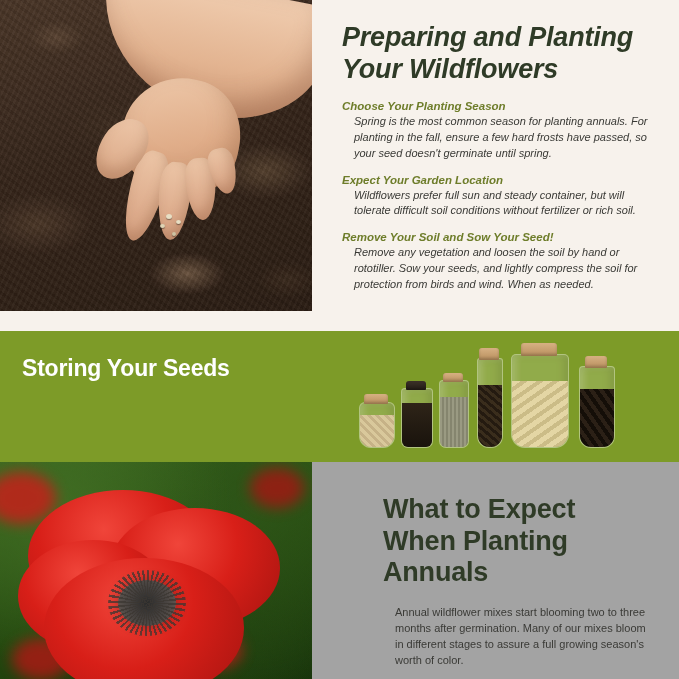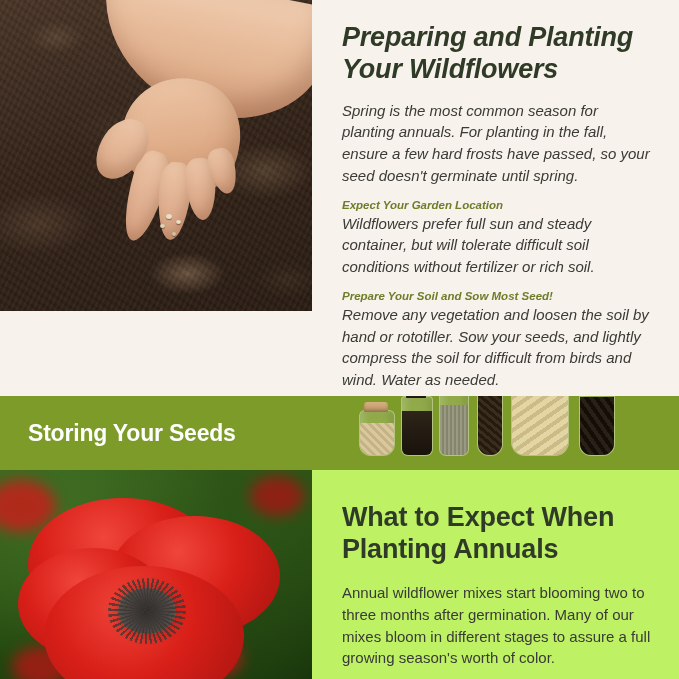--- a/index.html
+++ b/index.html
@@ -127,35 +127,35 @@
     letter-spacing: -0.2px;
   }
   .sub {
     color: #6e7d2a;
     font-size: 11.5px;
     font-weight: bold;
     margin: 0 0 2px 0;
   }
   .body {
     color: #3a3a36;
-    font-size: 15px;
+    font-size: 11px;
     line-height: 1.45;
-    margin: 0 0 12px 0;
+    margin: 0 0 12px 12px;
   }
   .body.last { margin-bottom: 0; }
 
   
   .sec2 {
     position: relative;
     height: 152px;
     background: #7d9b28;
     display: flex;
     align-items: flex-start;
     box-sizing: border-box;
-    padding: 24px 20px 0 28px;
+    padding: 24px 20px 0 22px;
     overflow: hidden;
   }
   .sec2-text { width: 300px; }
   .h2 {
     color: #ffffff;
     font-size: 23px;
     font-weight: bold;
     margin: 0 0 10px 0;
     letter-spacing: -0.2px;
   }
@@ -213,21 +213,22 @@
   .corkE { left: 170px; bottom: 92px; width: 36px; height: 13px; }
   
   .jarF { left: 228px; width: 34px; height: 80px; border-radius: 4px 4px 12px 12px; }
   .jarF .fill { height: 58px; background: repeating-linear-gradient(55deg,#2b2016 0 4px,#140e08 4px 8px); }
   .corkF { left: 234px; bottom: 80px; width: 22px; height: 12px; }
 
   
   .sec3 {
     display: flex;
     flex: 1;
-    background: #bef264;
+    background: #a3a3a3;
+    gap: 41px;
   }
   .sec3-img {
     width: 312px;
     position: relative;
     overflow: hidden;
     background: #1d3b12;
   }
   .poppy-bg {
     position: absolute; inset: 0;
     background:
@@ -303,27 +304,28 @@
       <div class="finger f4"></div>
       <div class="thumb"></div>
       <div class="seed s1"></div>
       <div class="seed s2"></div>
       <div class="seed s3"></div>
       <div class="seed s4"></div>
     </div>
     <div class="sec1-text">
       <h1 class="h1">Preparing and Planting Your Wildflowers</h1>
 
+      <p class="sub">Choose Your Planting Season</p>
       <p class="body">Spring is the most common season for planting annuals. For planting in the fall, ensure a few hard frosts have passed, so your seed doesn't germinate until spring.</p>
 
       <p class="sub">Expect Your Garden Location</p>
       <p class="body">Wildflowers prefer full sun and steady container, but will tolerate difficult soil conditions without fertilizer or rich soil.</p>
 
-      <p class="sub">Prepare Your Soil and Sow Most Seed!</p>
-      <p class="body last">Remove any vegetation and loosen the soil by hand or rototiller. Sow your seeds, and lightly compress the soil for difficult from birds and wind. Water as needed.</p>
+      <p class="sub">Remove Your Soil and Sow Your Seed!</p>
+      <p class="body last">Remove any vegetation and loosen the soil by hand or rototiller. Sow your seeds, and lightly compress the soil for protection from birds and wind. When as needed.</p>
     </div>
   </div>
 
   <div class="sec2">
     <div class="sec2-text">
       <h2 class="h2">Storing Your Seeds</h2>
     </div>
     <div class="jars">
       <div class="jar jarA">
           <div class="fill"></div>

